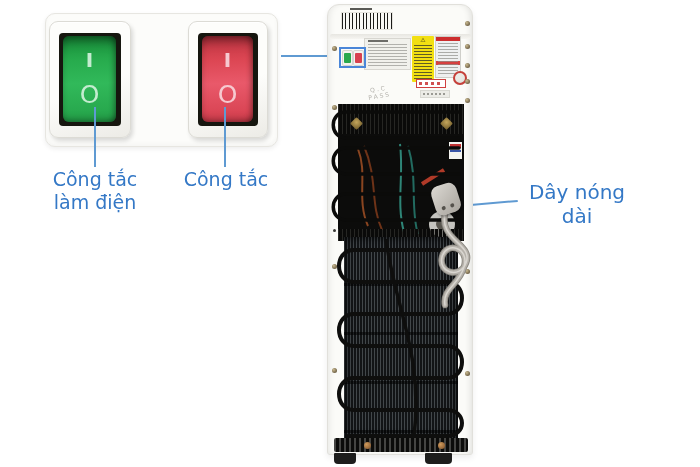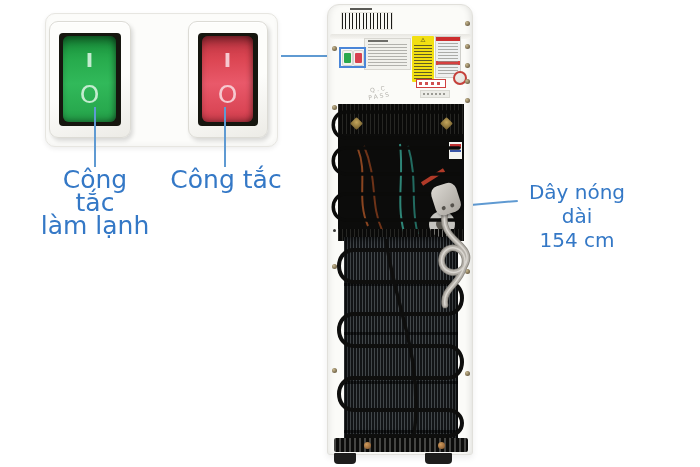--- a/index.html
+++ b/index.html
@@ -41,21 +41,21 @@
     background:linear-gradient(178deg,#bd3340 0%,#dc4653 28%,#e9596a 55%,#d43e4d 100%);
   }
   .mark-on{ margin-top:14px; font-size:20px; font-weight:bold; line-height:20px; }
   .mark-off{ margin-top:12px; font-size:25px; line-height:25px; }
   .rocker-green .mark-on, .rocker-green .mark-off{ color:#c4ecd0; }
   .rocker-red .mark-on, .rocker-red .mark-off{ color:#f6c9d0; }
 
   
   .callout-v{ position:absolute; width:2px; background:#5f9ad2; }
   .callout-h{ position:absolute; height:2px; background:#5f9ad2; }
-  .anno{ position:absolute; color:#3478c6; text-align:center; font-size:25px; line-height:23px; }
+  .anno{ position:absolute; color:#3478c6; text-align:center; font-size:19px; line-height:23px; }
   .anno-cord{ font-size:20px; line-height:24px; }
 
   
   .dispenser{
     position:absolute; left:327px; top:4px; width:146px; height:451px;
     background:#fbfbf8; border:1px solid #e1e0db;
     border-radius:12px 12px 3px 3px;
     box-shadow:inset -5px 0 7px -4px rgba(0,0,0,.12),
                inset 5px 0 7px -4px rgba(0,0,0,.09),
                0 3px 6px rgba(0,0,0,.07);
@@ -207,28 +207,27 @@
     </div>
   </div>
 
   <div class="callout-v" style="left:94px; top:107px; height:60px;"></div>
   <div class="callout-v" style="left:224px; top:107px; height:60px;"></div>
   <div class="callout-h" style="left:281px; top:55px; width:57px;"></div>
   <div class="callout-h" style="left:448px; top:206px; width:70px; transform:rotate(-5deg); transform-origin:left center;"></div>
 
   <div class="anno" style="left:40px; top:168px; width:110px;">
     <div>Công tắc</div>
-    <div>làm lạnh</div>
+    <div>làm điện</div>
   </div>
   <div class="anno" style="left:170px; top:168px; width:112px;">
     <div>Công tắc</div>
   </div>
   <div class="anno anno-cord" style="left:512px; top:180px; width:130px;">
     <div>Dây nóng dài</div>
-    <div>154 cm</div>
   </div>
 
   <div class="dispenser">
 
     <div class="barcode-caption"></div>
     <div class="barcode"></div>
     <div class="seam"></div>
 
     <div class="spec-label">
       <div class="head"></div>

